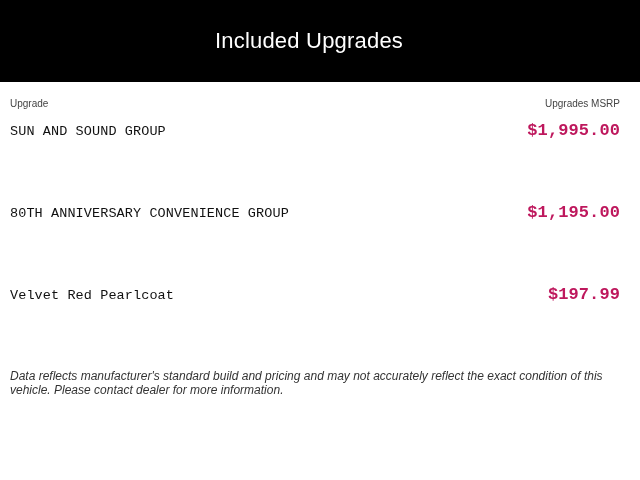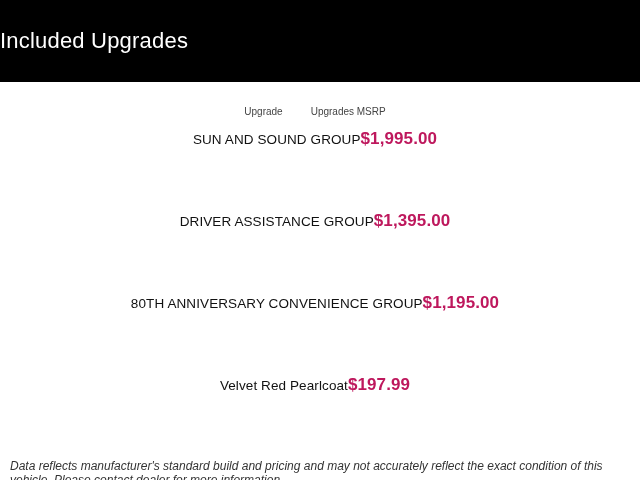--- a/index.html
+++ b/index.html
@@ -19,55 +19,56 @@
     height: 480px;
     box-sizing: border-box;
     background: #ffffff;
   }
   .header {
     width: 100%;
     height: 82px;
     background: #000000;
     display: flex;
     align-items: center;
-    justify-content: flex-start;
+    justify-content: center;
     box-sizing: border-box;
     padding-right: 22px;
   }
   .header-title {
     color: #ffffff;
     font-size: 22px;
     font-weight: 400;
     letter-spacing: 0.2px;
     line-height: 1;
   }
   .content {
     box-sizing: border-box;
     padding: 0 20px 0 10px;
   }
   .col-head {
     display: flex;
-    justify-content: center;
+    justify-content: space-between;
     align-items: baseline;
-    padding-top: 24px;
+    padding-top: 16px;
     gap: 28px;
   }
   .col-head span {
     font-size: 10px;
     color: #444444;
     font-weight: 400;
   }
   .rows {
     margin-top: 12px;
   }
   .row {
     display: flex;
-    justify-content: center;
+    justify-content: space-between;
     align-items: baseline;
     height: 82px;
+    font-family: Liberation Mono, monospace;
   }
   .row-label {
     font-size: 13.5px;
     color: #111111;
     font-weight: 400;
     letter-spacing: 0.1px;
   }
   .row-price {
     font-size: 17px;
     color: #be185d;
@@ -99,24 +100,20 @@
       <span>Upgrades MSRP</span>
     </div>
 
     <div class="rows">
 
       <div class="row">
         <div class="row-label">SUN AND SOUND GROUP</div>
         <div class="row-price">$1,995.00</div>
       </div>
 
-      <div class="row">
-        <div class="row-label">DRIVER ASSISTANCE GROUP</div>
-        <div class="row-price">$1,395.00</div>
-      </div>
 
       <div class="row">
         <div class="row-label">80TH ANNIVERSARY CONVENIENCE GROUP</div>
         <div class="row-price">$1,195.00</div>
       </div>
 
       <div class="row">
         <div class="row-label">Velvet Red Pearlcoat</div>
         <div class="row-price">$197.99</div>
       </div>

